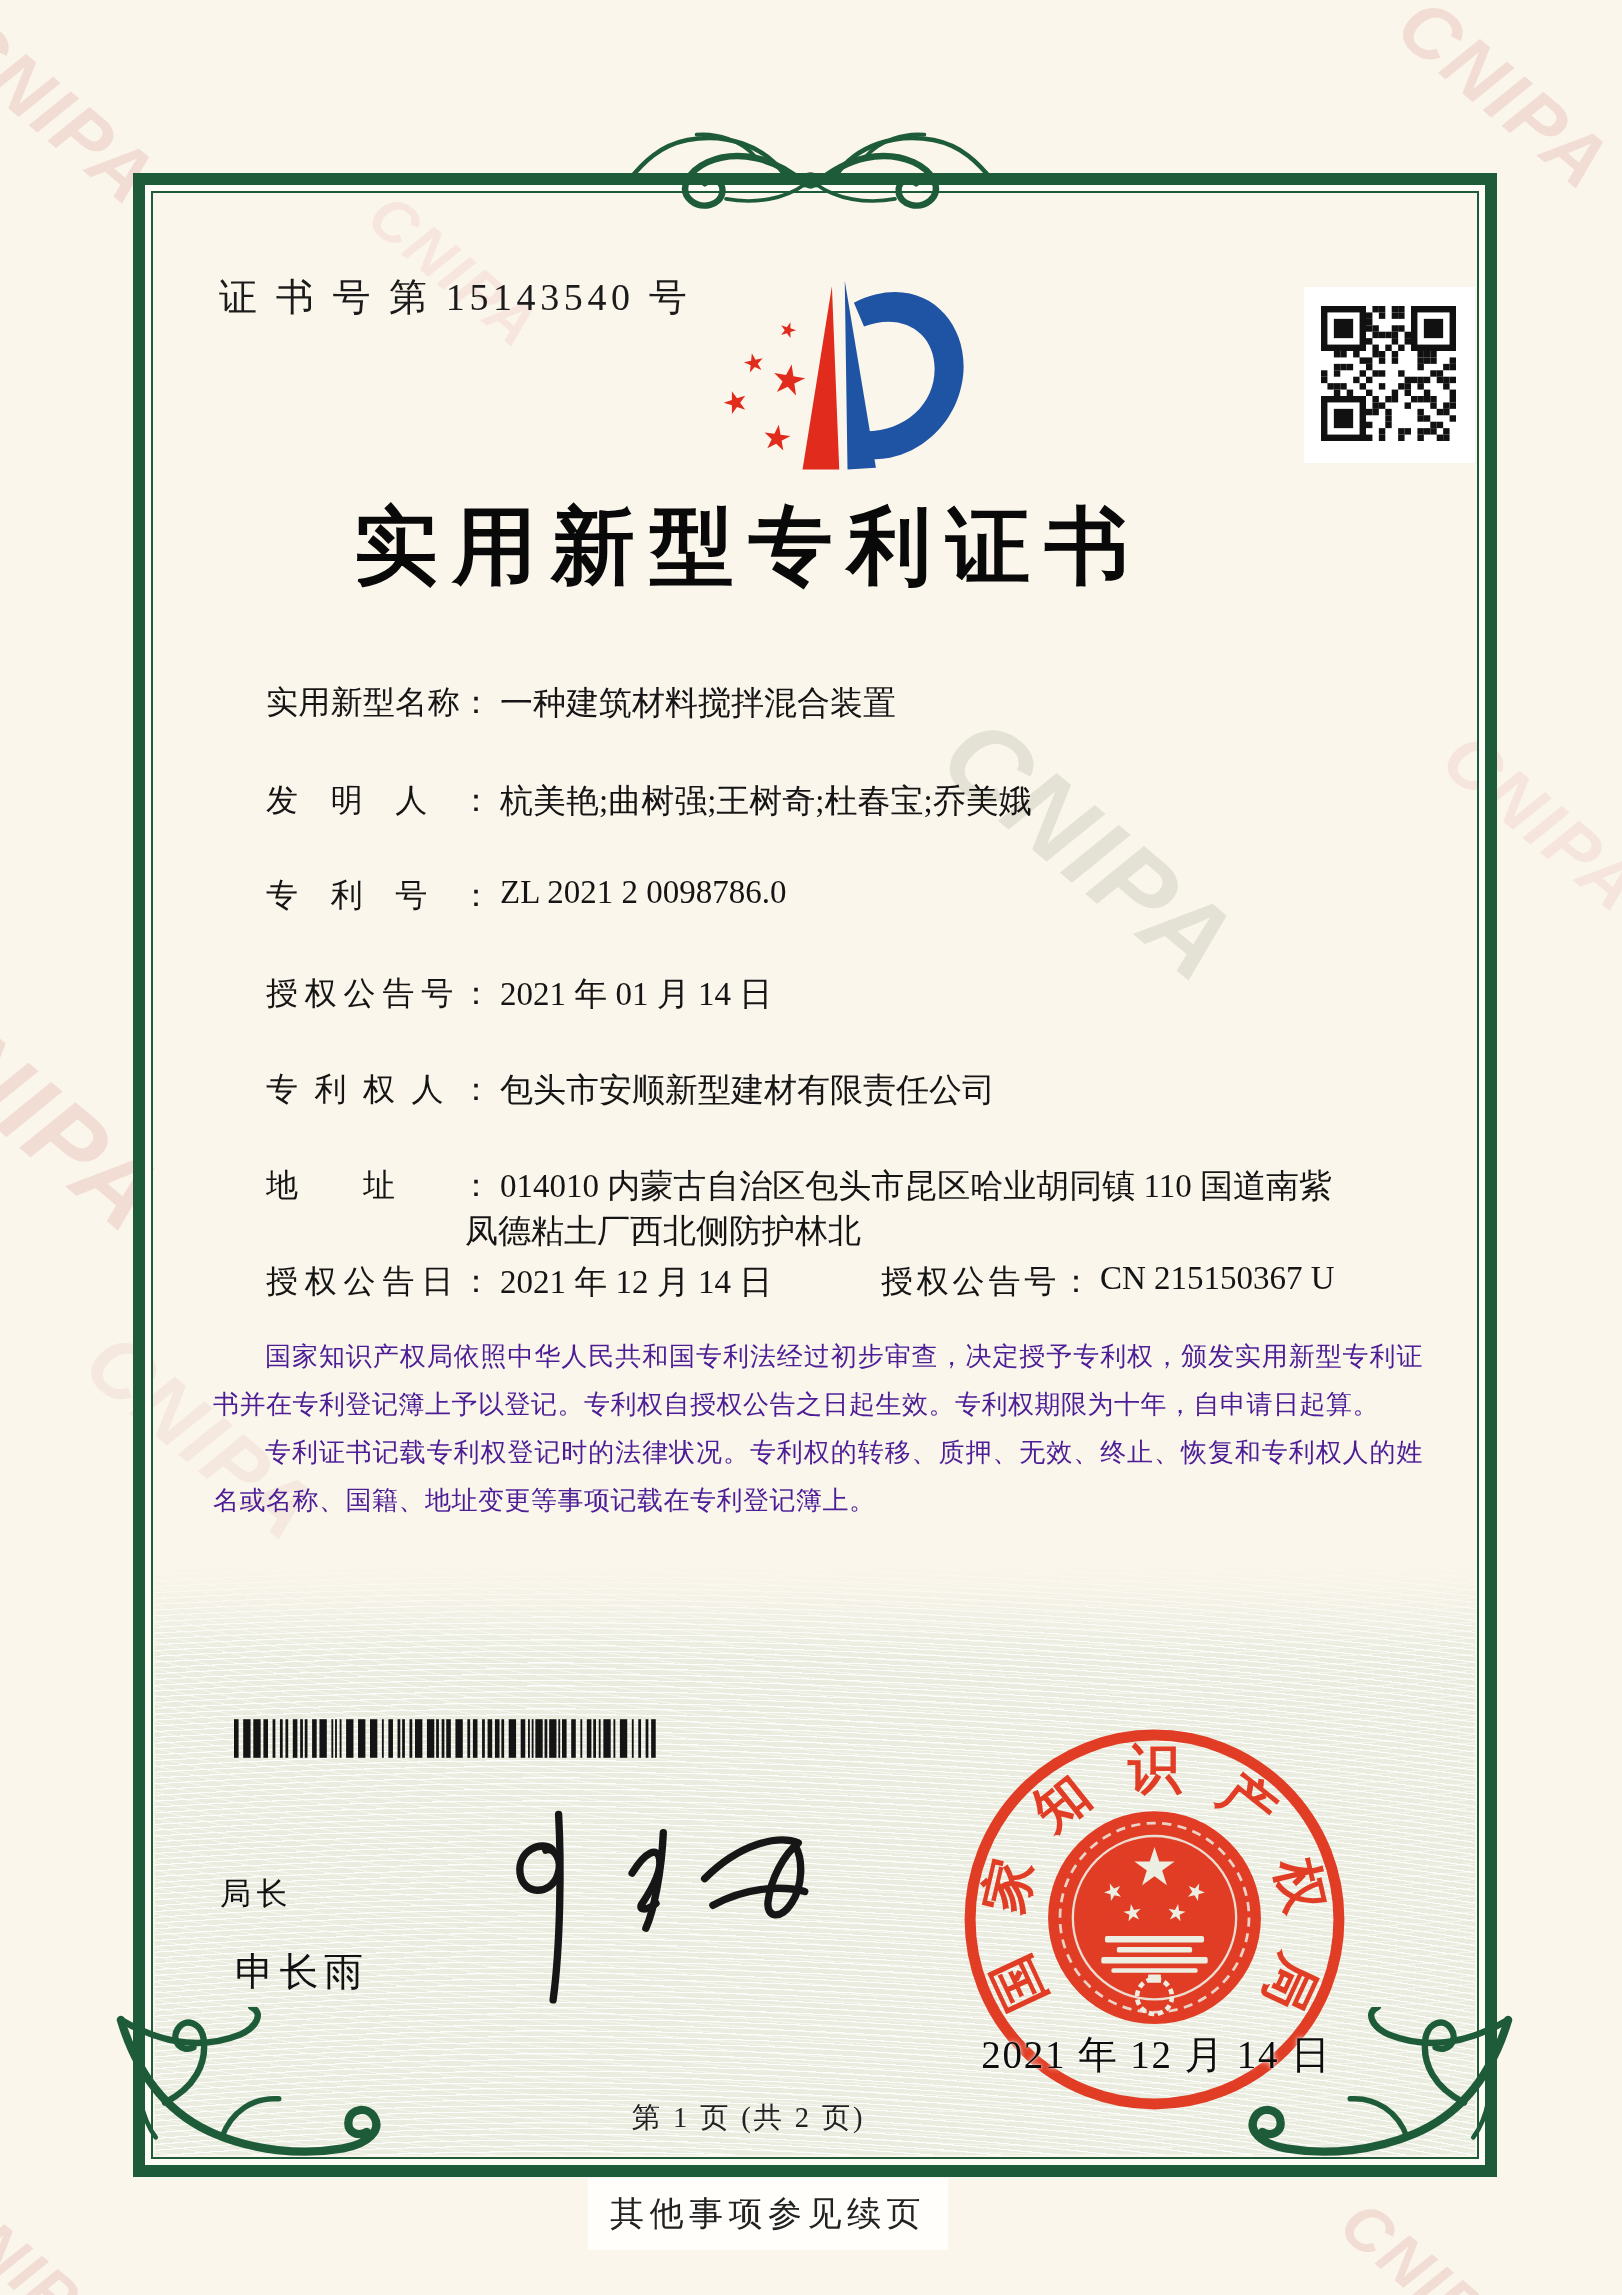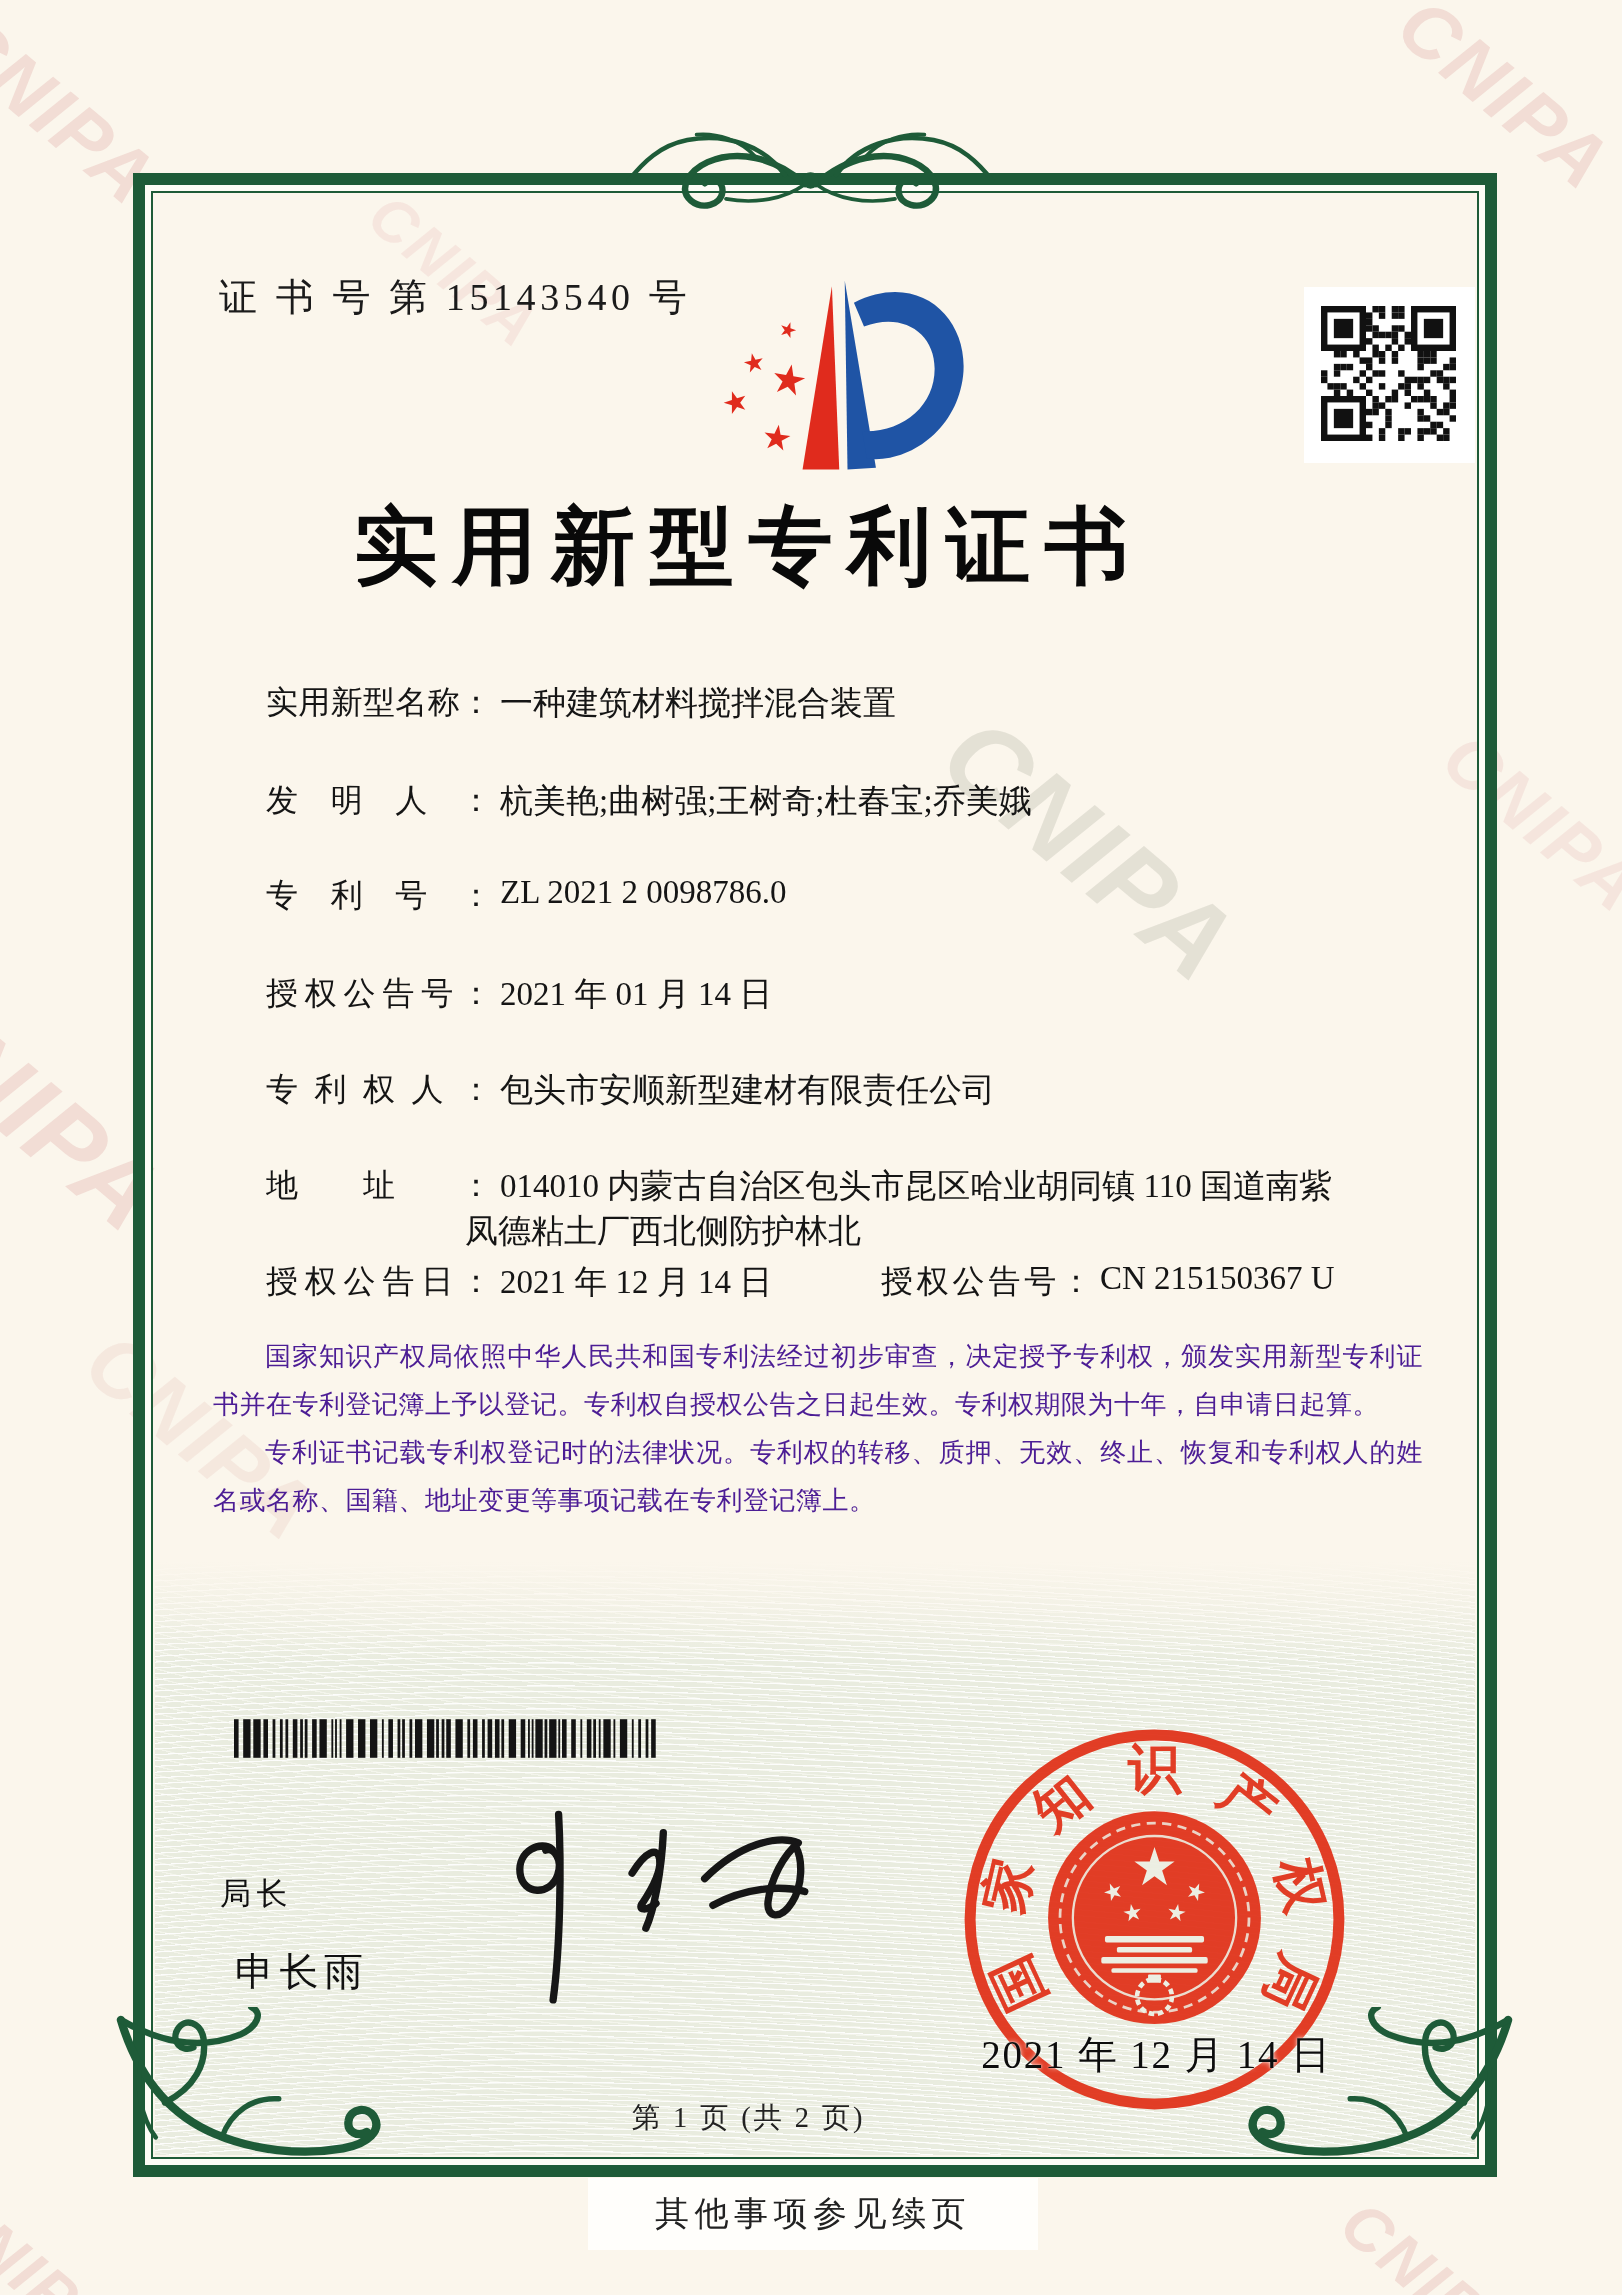--- a/index.html
+++ b/index.html
@@ -112,21 +112,21 @@
     text-align:center;font-size:39px;color:#0d0d0d;letter-spacing:1.8px;white-space:nowrap;
     text-shadow:0 0 5.5px rgba(250,250,244,0.9), 0 0 1.8px rgba(250,250,244,0.9);
   }
 
   
   .pagefoot{
     position:absolute;left:0;right:126px;top:2099px;z-index:3;text-align:center;
     font-size:28.5px;color:#222;letter-spacing:2.8px;
   }
   .contnote-box{
-    position:absolute;left:588px;top:2178px;width:450px;height:72px;background:#fffefb;z-index:3;
+    position:absolute;left:588px;top:2178px;width:360px;height:72px;background:#fffefb;z-index:3;
     display:flex;align-items:center;justify-content:center;
   }
   .contnote{font-size:34px;color:#222;letter-spacing:5.5px;}
 </style>
 </head>
 <body>
 
 <div class="waveband"></div>
 
 <div class="wm wm1">CNIPA</div>

